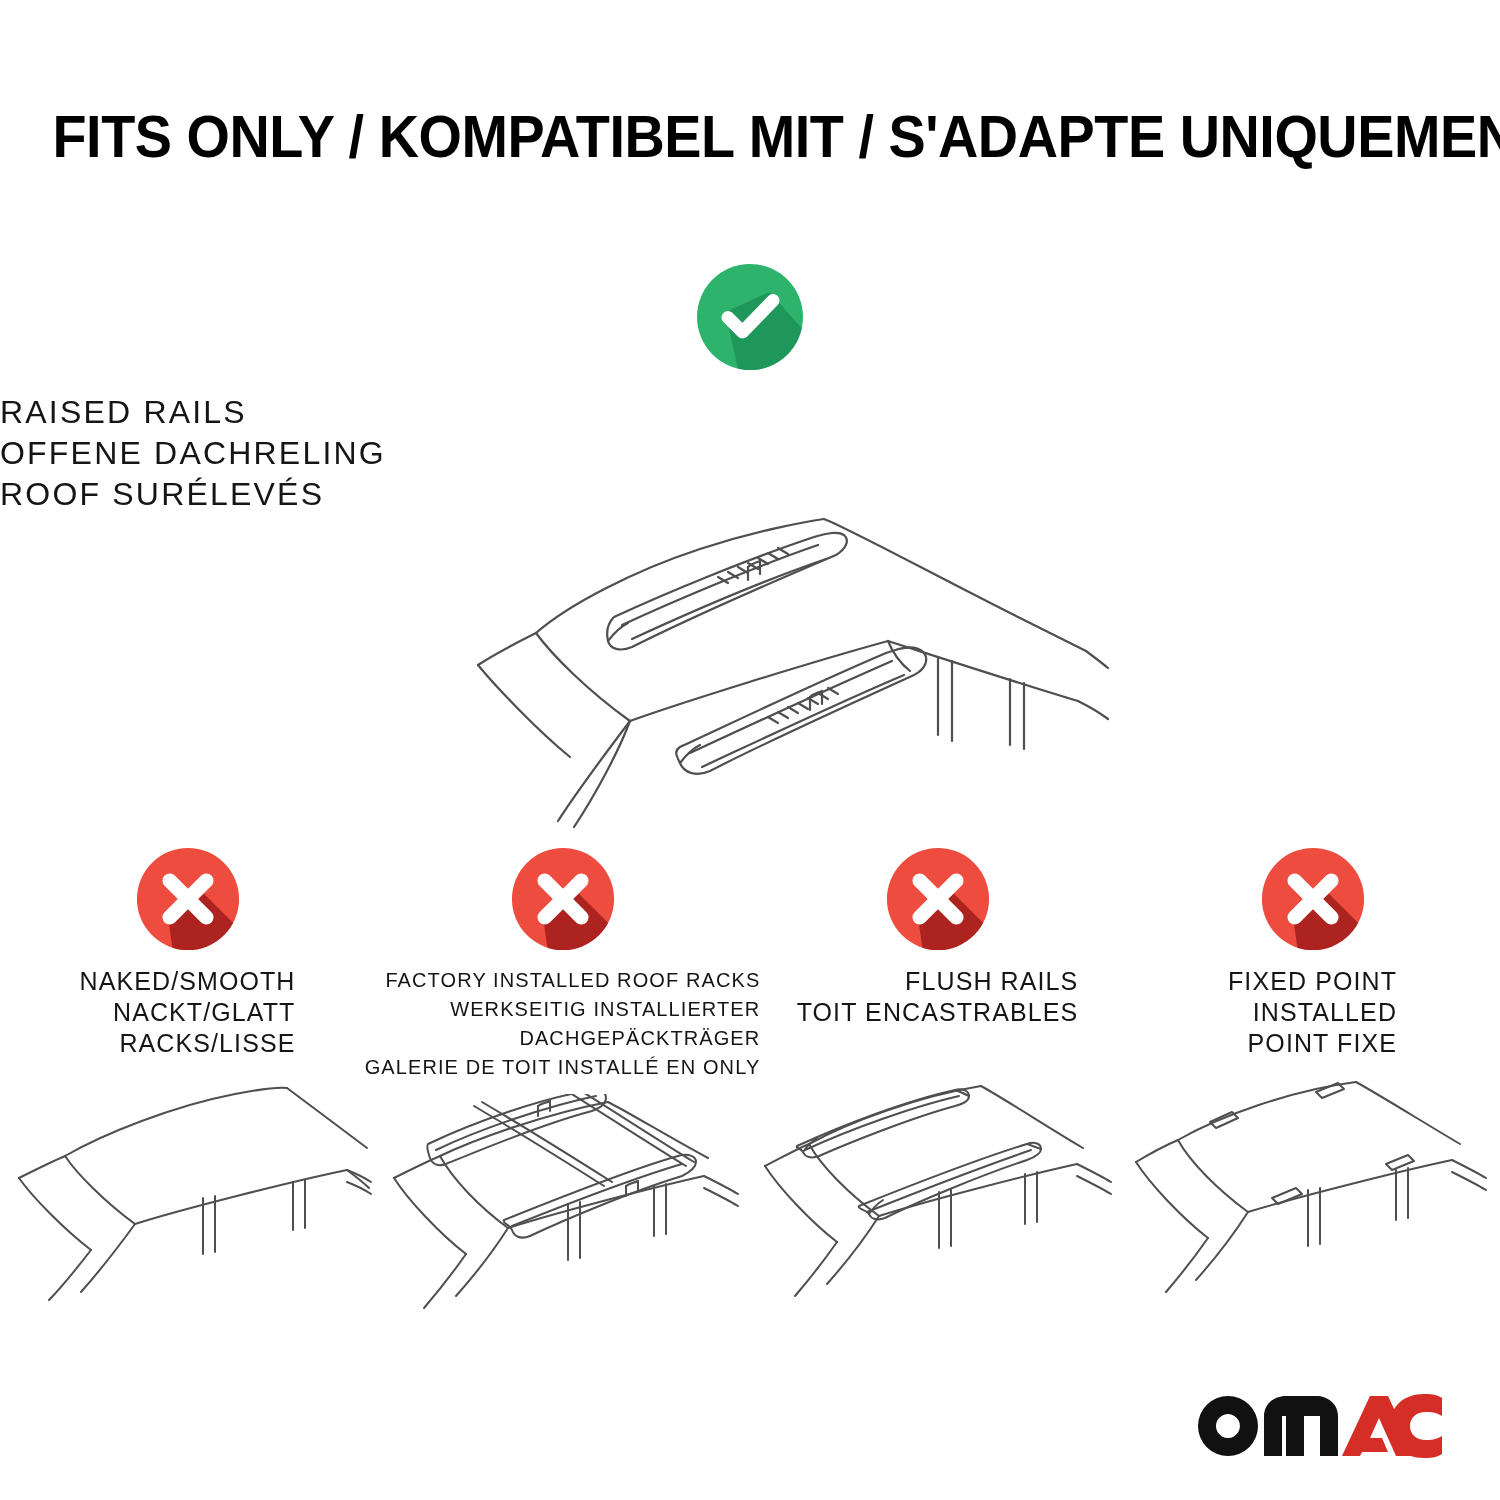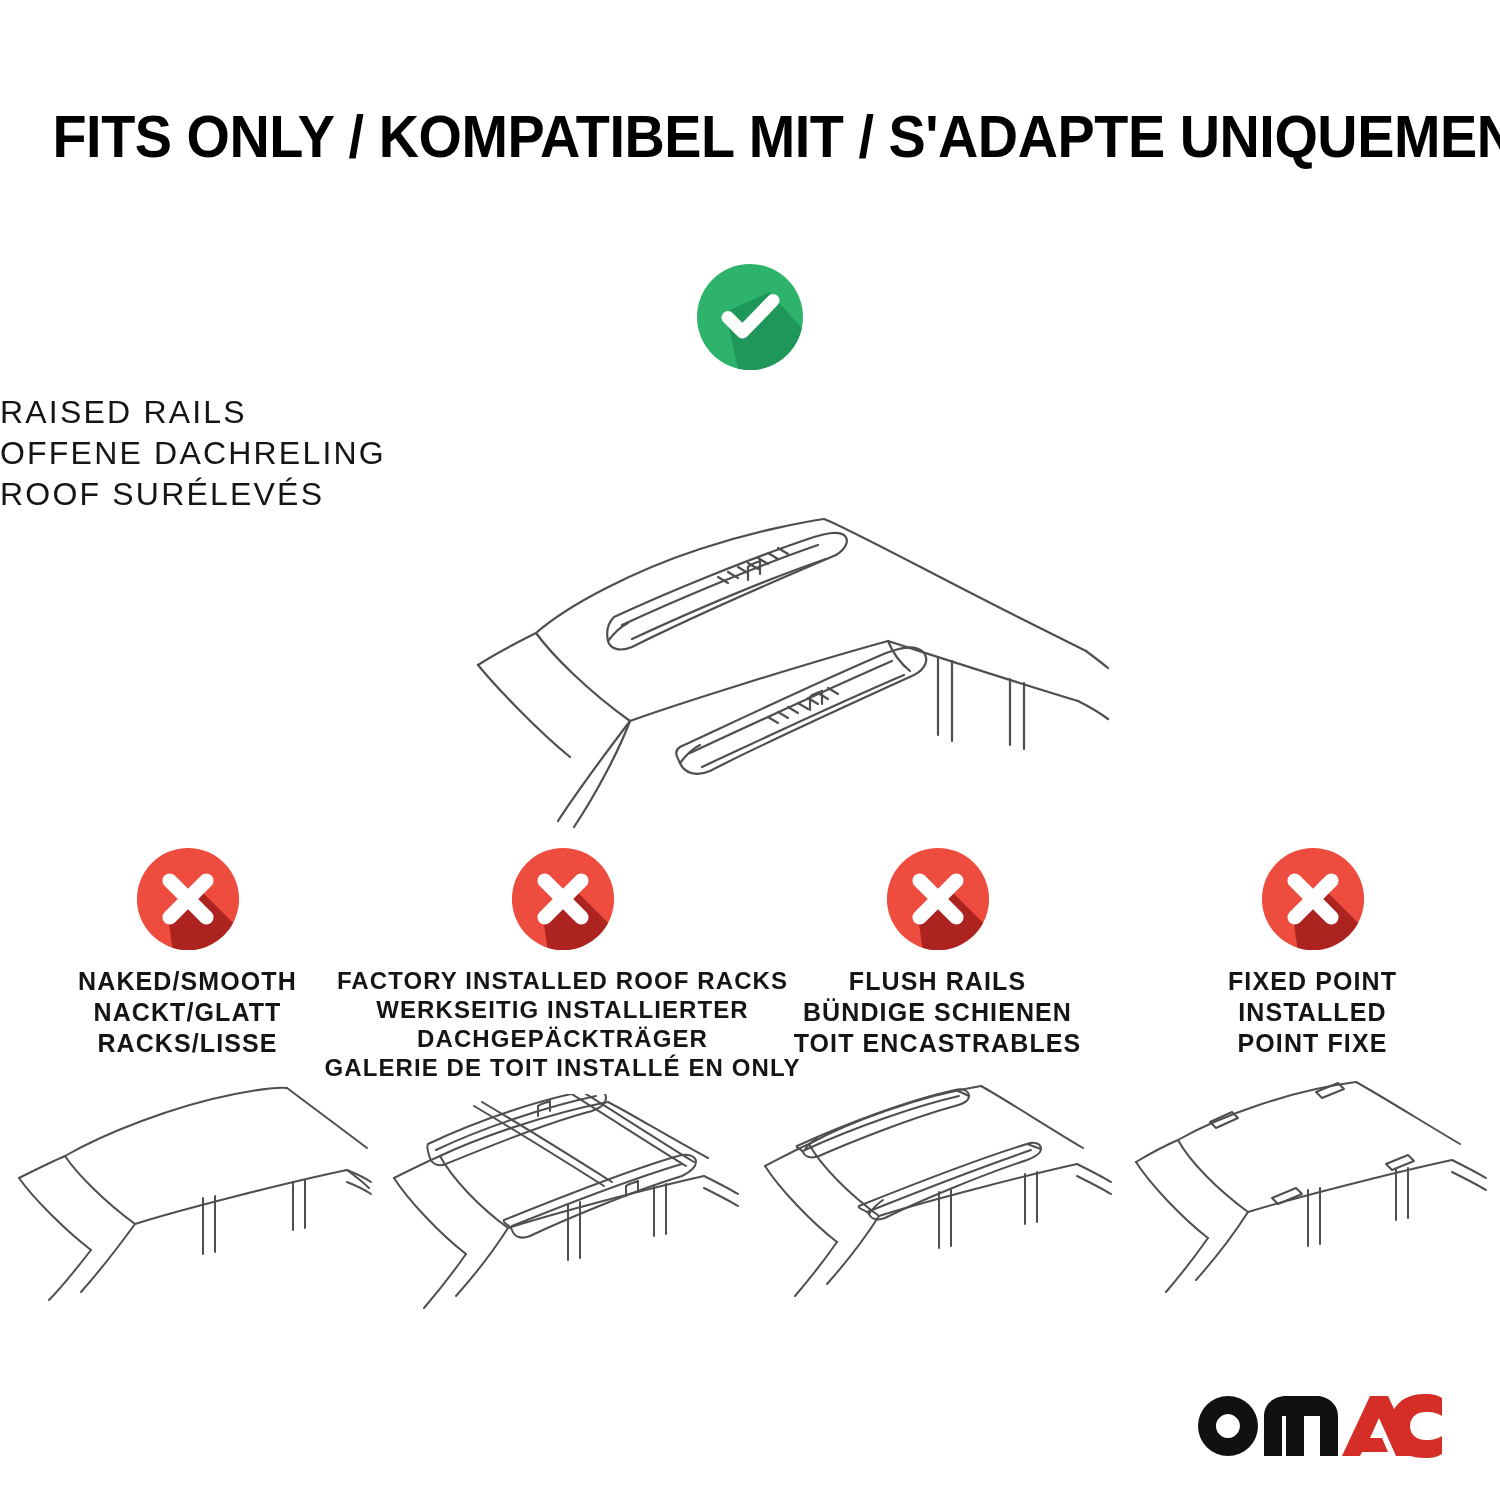--- a/index.html
+++ b/index.html
@@ -66,23 +66,23 @@
     width:375px;
     display:flex;
     flex-direction:column;
     align-items:center;
   }
   .no-label{
     margin-top:14px;
     font-size:25px;
     line-height:31px;
     letter-spacing:1.1px;
-    font-weight:700;
+    font-weight:400;
     color:#151515;
-    text-align:center;
+    text-align:right;
     white-space:nowrap;
   }
   .col-art{
     margin-top:12px;
     width:370px;
     height:230px;
   }
   .col .no-label{min-height:100px;}
 
   
@@ -223,21 +223,21 @@
           </defs>
         <circle cx="55" cy="55" r="53" fill="#EE4C3E"></circle>
         <g clip-path="url(#xc2)">
           <path d="M66 44 L112 90 L112 114 L40 114 L34 72 Z" fill="#A41F1C" opacity="0.9"></path>
         </g>
         <g stroke="#ffffff" stroke-width="15" stroke-linecap="round">
           <line x1="36" y1="36" x2="74" y2="74"></line>
           <line x1="74" y1="36" x2="36" y2="74"></line>
         </g>
       </svg>
-      <div class="no-label" style="font-size:24px;line-height:29px">
+      <div class="no-label" style="font-size:20px;line-height:29px">
         <div>FACTORY INSTALLED ROOF RACKS</div>
         <div>WERKSEITIG INSTALLIERTER</div>
         <div>DACHGEPÄCKTRÄGER</div>
         <div>GALERIE DE TOIT INSTALLÉ EN ONLY</div>
       </div>
       <svg class="col-art" viewBox="0 0 370 230">
         <g fill="none" stroke="#4f4f4f" stroke-width="2" stroke-linecap="round" stroke-linejoin="round">
 
           <path d="M62 62 C100 44 168 20 230 8"></path>
           <path d="M230 8 C250 18 296 46 330 64"></path>
@@ -286,21 +286,20 @@
         <g clip-path="url(#xc3)">
           <path d="M66 44 L112 90 L112 114 L40 114 L34 72 Z" fill="#A41F1C" opacity="0.9"></path>
         </g>
         <g stroke="#ffffff" stroke-width="15" stroke-linecap="round">
           <line x1="36" y1="36" x2="74" y2="74"></line>
           <line x1="74" y1="36" x2="36" y2="74"></line>
         </g>
       </svg>
       <div class="no-label">
         <div>FLUSH RAILS</div>
-        <div>BÜNDIGE SCHIENEN</div>
         <div>TOIT ENCASTRABLES</div>
       </div>
       <svg class="col-art" viewBox="0 0 370 230">
         <g fill="none" stroke="#4f4f4f" stroke-width="2" stroke-linecap="round" stroke-linejoin="round">
           <path d="M56 66 C96 44 166 18 228 8"></path>
           <path d="M228 8 C250 20 296 50 330 70"></path>
           <path d="M56 66 C68 88 96 116 126 138"></path>
           <path d="M126 138 C170 124 270 98 324 86"></path>
           <path d="M56 66 C42 72 24 82 12 88"></path>
           <path d="M12 88 C26 110 58 144 84 164"></path>

